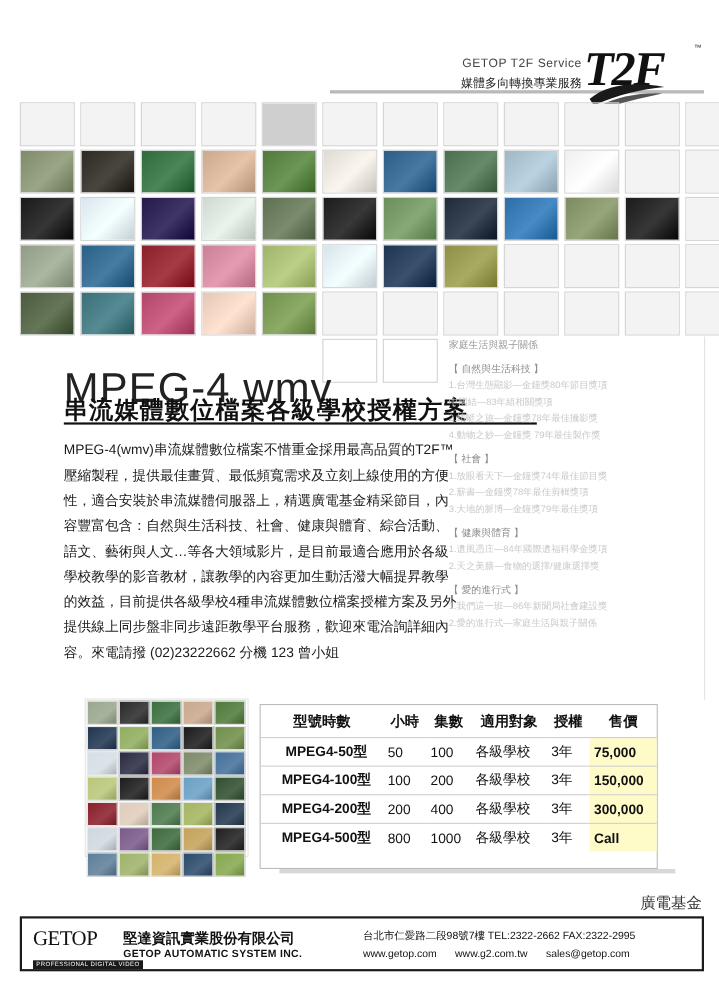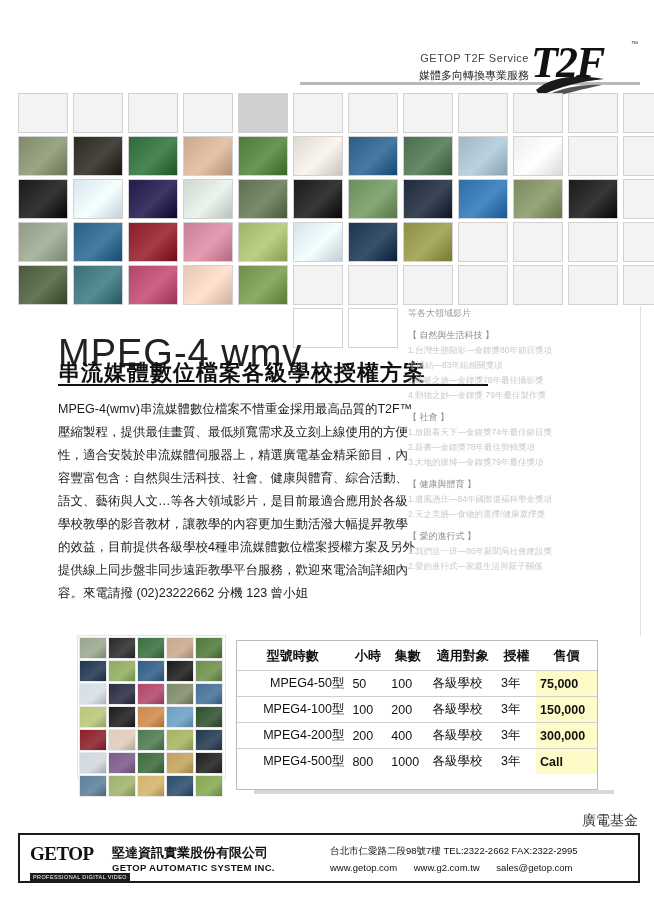--- a/index.html
+++ b/index.html
@@ -49,33 +49,33 @@
 
   
   .collage{position:absolute;left:78px;top:636px;width:147px;height:142px;background:#fff;box-shadow:0 0 0 1px #e4e4e4;}
   .collage .m{position:absolute;width:28px;height:22px;border:1px solid #e8e8e8;box-sizing:border-box;}
 
   
   .table-wrap{position:absolute;left:236px;top:640px;width:360px;height:148px;border:1px solid #bcbcbc;background:#fff;}
   table.price{border-collapse:collapse;width:100%;font-size:12.5px;}
   table.price th{font-weight:bold;font-size:13px;padding:6px 4px 5px;color:#111;text-align:center;}
   table.price td{padding:4px 4px;text-align:left;color:#111;border-top:1px solid #cfcfcf;}
-  table.price td.model{text-align:right;padding-left:12px;}
+  table.price td.model{text-align:center;padding-left:12px;font-weight:bold;}
   td.price-cell{background:#fffbc8;font-weight:bold;color:#111;}
   .tbl-shadow{position:absolute;left:254px;top:790px;width:360px;height:4px;background:#d8d8d8;}
 
   
   .foundation{position:absolute;right:16px;top:812px;text-align:center;}
   .foundation .txt{font-size:14px;color:#333;margin-bottom:2px;}
   .foundation .marks{position:relative;width:48px;height:40px;margin:0 auto;}
 
   
   .footer{position:absolute;left:18px;top:833px;width:618px;height:46px;border:2px solid #1b1b1b;background:#fff;}
   .footer-logo{position:absolute;left:10px;top:8px;}
-  .footer-logo .getop{font-size:19px;font-weight:bold;color:#111;letter-spacing:-0.5px;font-family:"Liberation Serif",serif;}
+  .footer-logo .getop{font-size:19px;font-weight:normal;color:#111;letter-spacing:-0.5px;font-family:"Liberation Serif",serif;}
   .footer-logo .tagline{margin-top:2px;background:#1b1b1b;color:#fff;font-size:5.5px;letter-spacing:.4px;padding:1px 3px;display:inline-block;}
   .footer-cn{position:absolute;left:92px;top:9px;font-size:13px;font-weight:bold;color:#111;}
   .footer-en{position:absolute;left:92px;top:27px;font-size:9.5px;font-weight:bold;color:#111;letter-spacing:.3px;}
   .footer-addr{position:absolute;left:310px;top:10px;font-size:9.5px;color:#111;}
   .footer-web{position:absolute;left:310px;top:27px;font-size:9.5px;color:#111;}
   .footer-web span{margin-right:14px;}
 </style>
 </head>
 <body>
 
@@ -280,21 +280,21 @@
       <div class="cell" style="left: 330px; top: 215px;"></div>
     </div>
 
   <div class="title-main">MPEG-4  wmv</div>
   <div class="title-sub">串流媒體數位檔案各級學校授權方案</div>
   <div class="title-underline"></div>
 
   <div class="body-copy">MPEG-4(wmv)串流媒體數位檔案不惜重金採用最高品質的T2F™壓縮製程，提供最佳畫質、最低頻寬需求及立刻上線使用的方便性，適合安裝於串流媒體伺服器上，精選廣電基金精采節目，內容豐富包含：自然與生活科技、社會、健康與體育、綜合活動、語文、藝術與人文…等各大領域影片，是目前最適合應用於各級學校教學的影音教材，讓教學的內容更加生動活潑大幅提昇教學的效益，目前提供各級學校4種串流媒體數位檔案授權方案及另外提供線上同步盤非同步遠距教學平台服務，歡迎來電洽詢詳細內容。來電請撥  (02)23222662  分機  123  曾小姐</div>
 
   <div class="awards">
-    <div class="hd">等各大領域影片</div>
+    <div class="hd">家庭生活與親子關係</div>
     <div id="awards-list">
         <div class="grp">【 自然與生活科技 】</div>
         <div class="ln">1.台灣生態顯影—金鐘獎80年節目獎項</div>
         <div class="ln">中國結—83年組相關獎項</div>
         <div class="ln">2.蜻蜓之旅—金鐘獎78年最佳攝影獎</div>
         <div class="ln">4.動物之妙—金鐘獎 79年最佳製作獎</div>
         <div class="grp">【 社會 】</div>
         <div class="ln">1.放眼看天下—金鐘獎74年最佳節目獎</div>
         <div class="ln">2.薪書—金鐘獎78年最佳剪輯獎項</div>
         <div class="ln">3.大地的脈博—金鐘獎79年最佳獎項</div>

